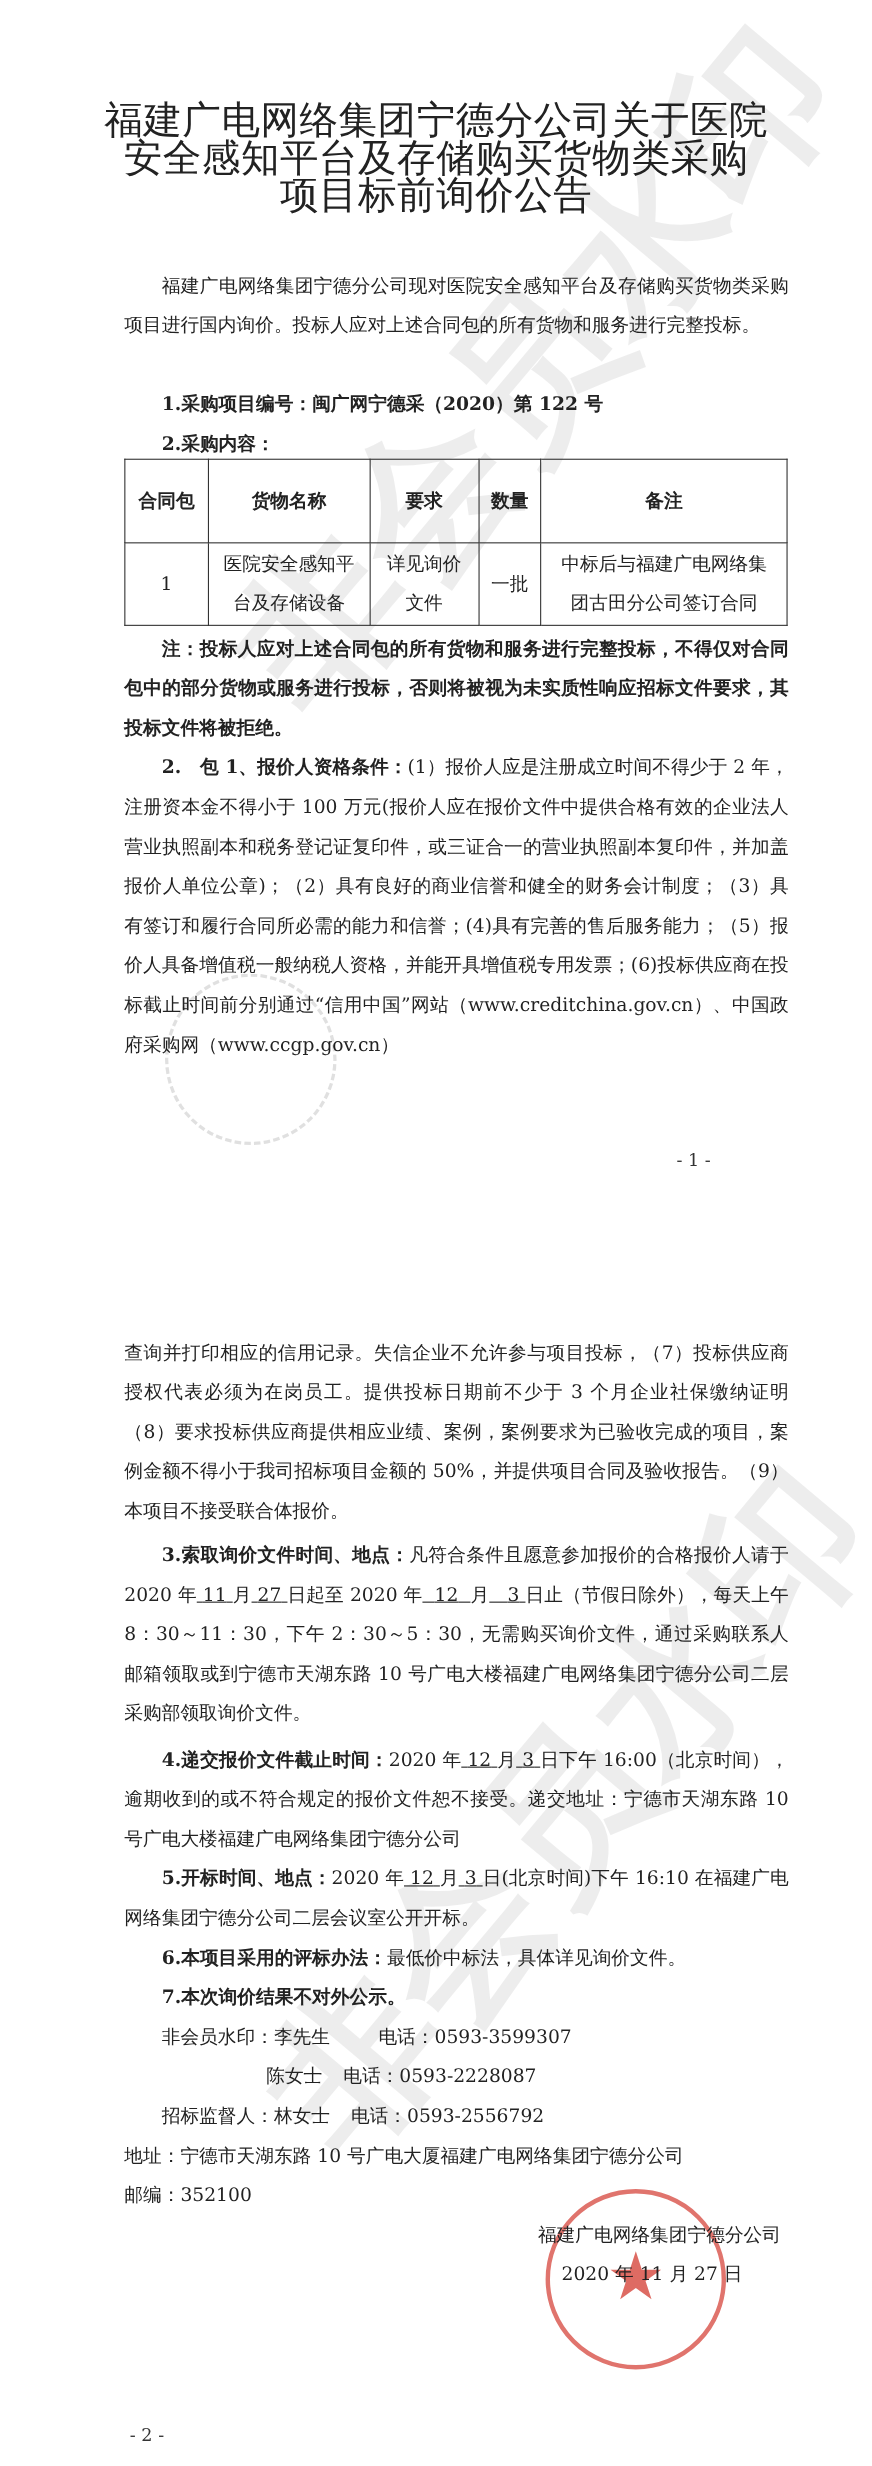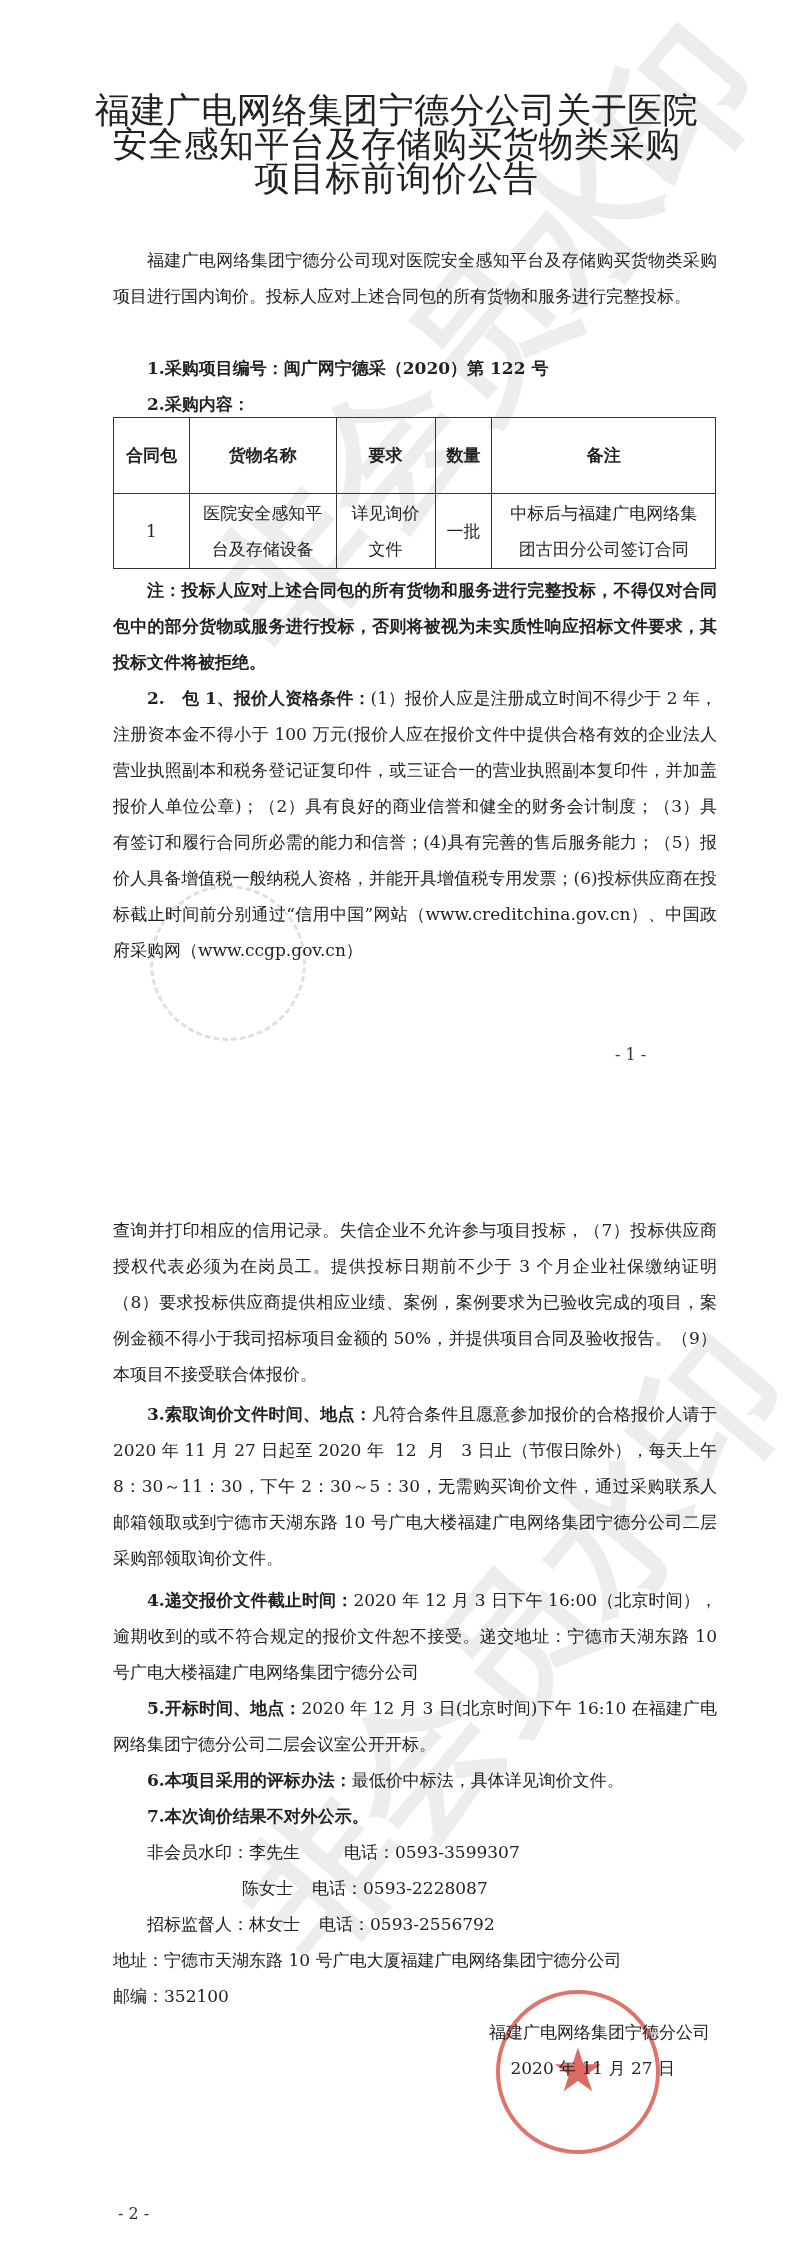--- a/index.html
+++ b/index.html
@@ -4,21 +4,21 @@
 <style>
   html, body { margin:0; padding:0; background:#ffffff; }
   body { width:793px; height:2242px; position:relative; overflow:hidden;
          font-family:"DejaVu Serif", "Liberation Serif", serif; color:#1a1a1a; }
   .abs { position:absolute; }
   .title { left:0; width:793px; text-align:center; font-family:"DejaVu Sans","Liberation Sans",sans-serif;
            font-size:35px; line-height:34px; color:#222; letter-spacing:0.5px; }
   .para { left:113px; width:604px; font-size:17px; line-height:36px; text-align:justify; color:#222; }
   .para .b { font-weight:bold; }
   .indent { text-indent:34px; }
-  .u { }
+  .u { text-decoration:underline; }
   table.proc { position:absolute; left:113px; top:417px; width:603px; border-collapse:collapse;
                font-size:17px; color:#222; }
   table.proc td, table.proc th { border:1.5px solid #333; text-align:center; vertical-align:middle; padding:0 4px; }
   table.proc th { height:75px; font-weight:bold; }
   table.proc td { height:74px; line-height:36px; }
   .pagenum { font-size:16px; color:#333; }
   .watermark { color:rgba(0,0,0,0.07); font-family:"DejaVu Sans","Liberation Sans",sans-serif;
                font-size:150px; font-weight:bold; white-space:nowrap; transform-origin:left top; pointer-events:none; }
   .seal { border:4px solid rgba(214,70,60,0.75); border-radius:50%; pointer-events:none; }
   .seal-star { color:rgba(214,70,60,0.8); font-size:60px; line-height:60px; text-align:center; }

